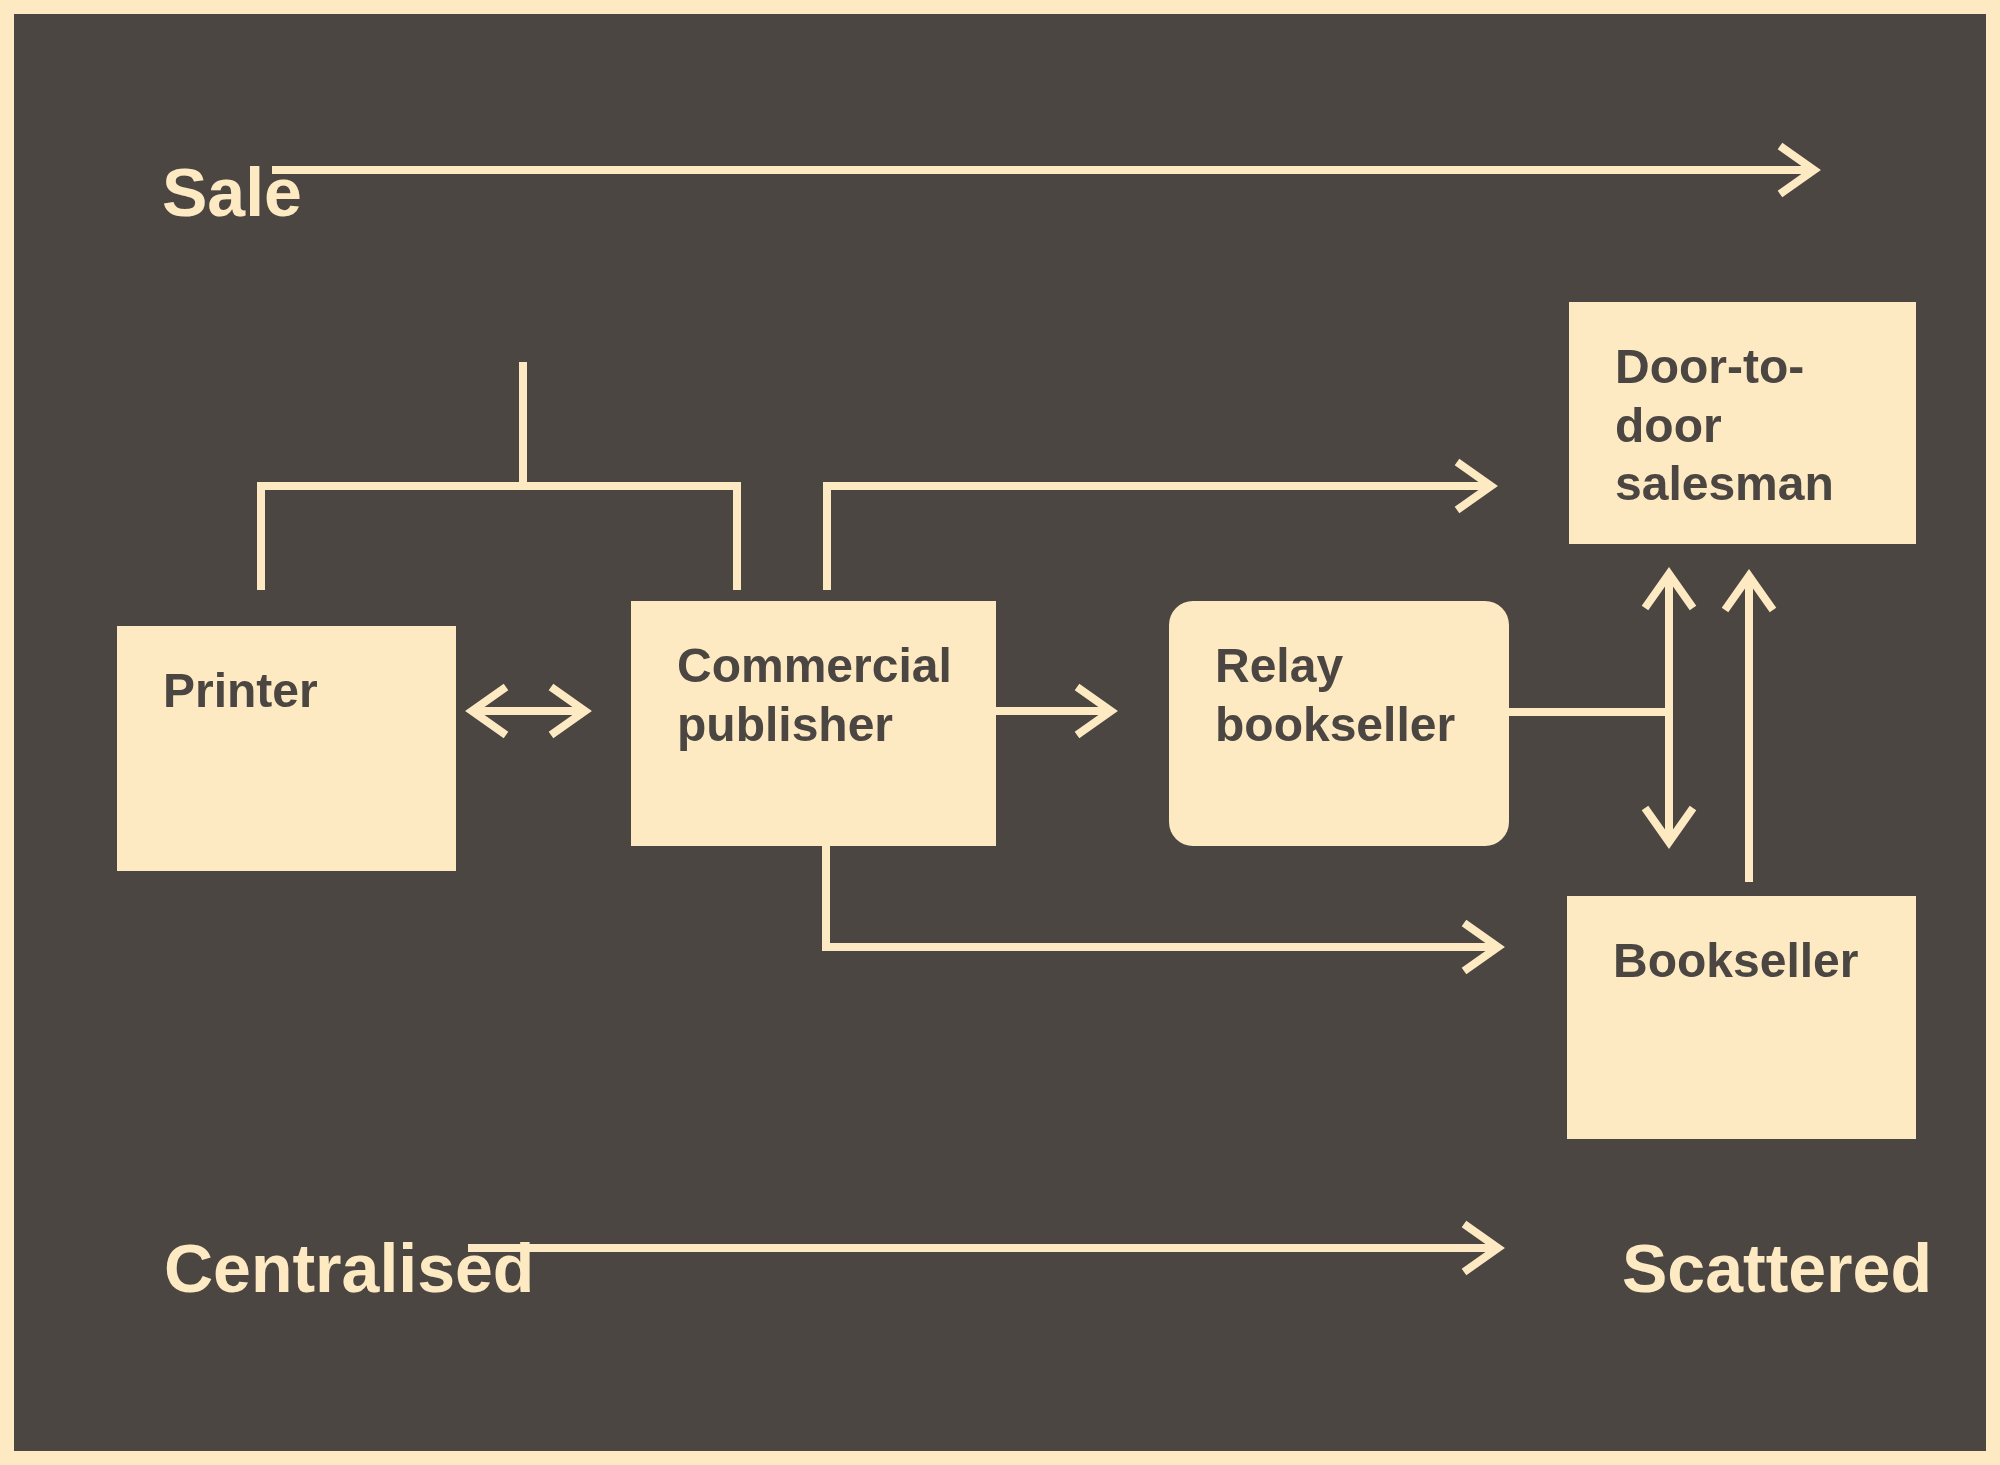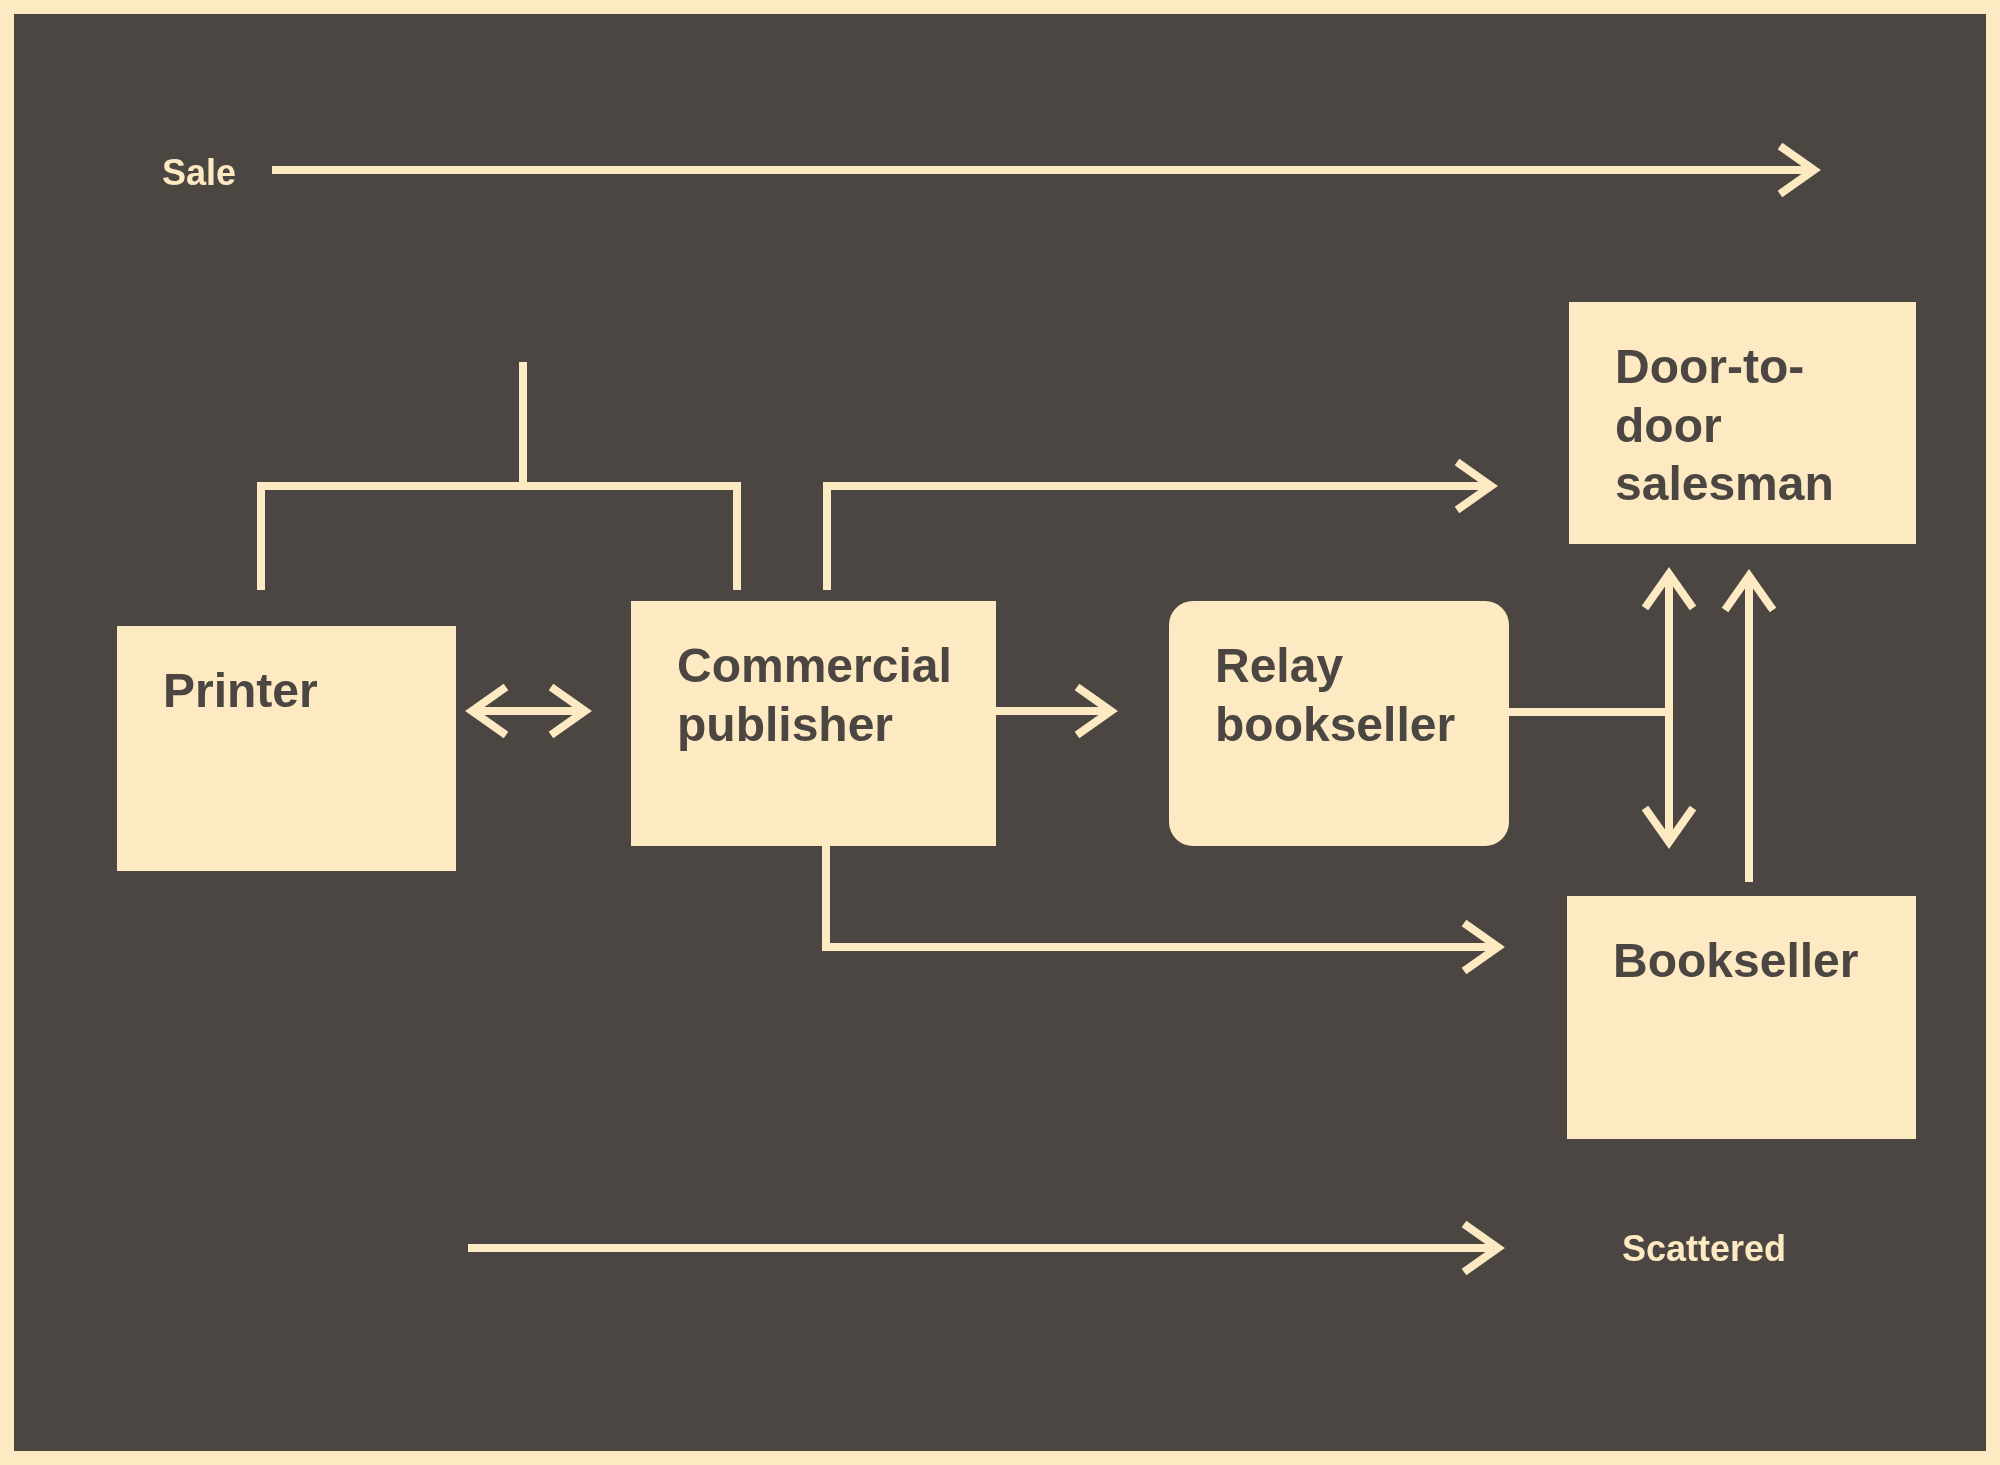--- a/index.html
+++ b/index.html
@@ -21,21 +21,21 @@
     position:absolute;left:-14px;top:-14px;width:2000px;height:1465px;
   }
   .arrow-layer path{
     fill:none;
     stroke:var(--cream);
     stroke-width:8;
   }
   .label{
     position:absolute;
     color:var(--cream);
-    font-size:36px;
+    font-size:68px;
     font-weight:600;
     white-space:pre-line;
     line-height:1.18;
   }
   .node{
     position:absolute;
     background:var(--cream);
     color:var(--box-text);
     font-size:48px;
     font-weight:600;
@@ -86,20 +86,21 @@
     <path d="M1669 708 L1669 842" marker-end="url(#chev)" stroke="#fdeac3"></path>
 
     <path d="M1749 882 L1749 576" marker-end="url(#chev)" stroke="#fdeac3"></path>
 
     <path d="M826 832 L826 947 L1498 947" marker-end="url(#chev)" stroke="#fdeac3"></path>
 
     <path d="M468 1248 L1498 1248" marker-end="url(#chev)" stroke="#fdeac3"></path>
   </svg>
 
   <div class="label" id="label-sale">Sale</div>
+  <div class="label" id="label-centralised">Centralised</div>
   <div class="label" id="label-scattered">Scattered</div>
 
   <div class="node" id="node-printer">Printer</div>
   <div class="node" id="node-publisher">Commercial
 publisher</div>
   <div class="node" id="node-relay">Relay
 bookseller</div>
   <div class="node" id="node-door">Door-to-door
 salesman</div>
   <div class="node" id="node-bookseller">Bookseller</div>

